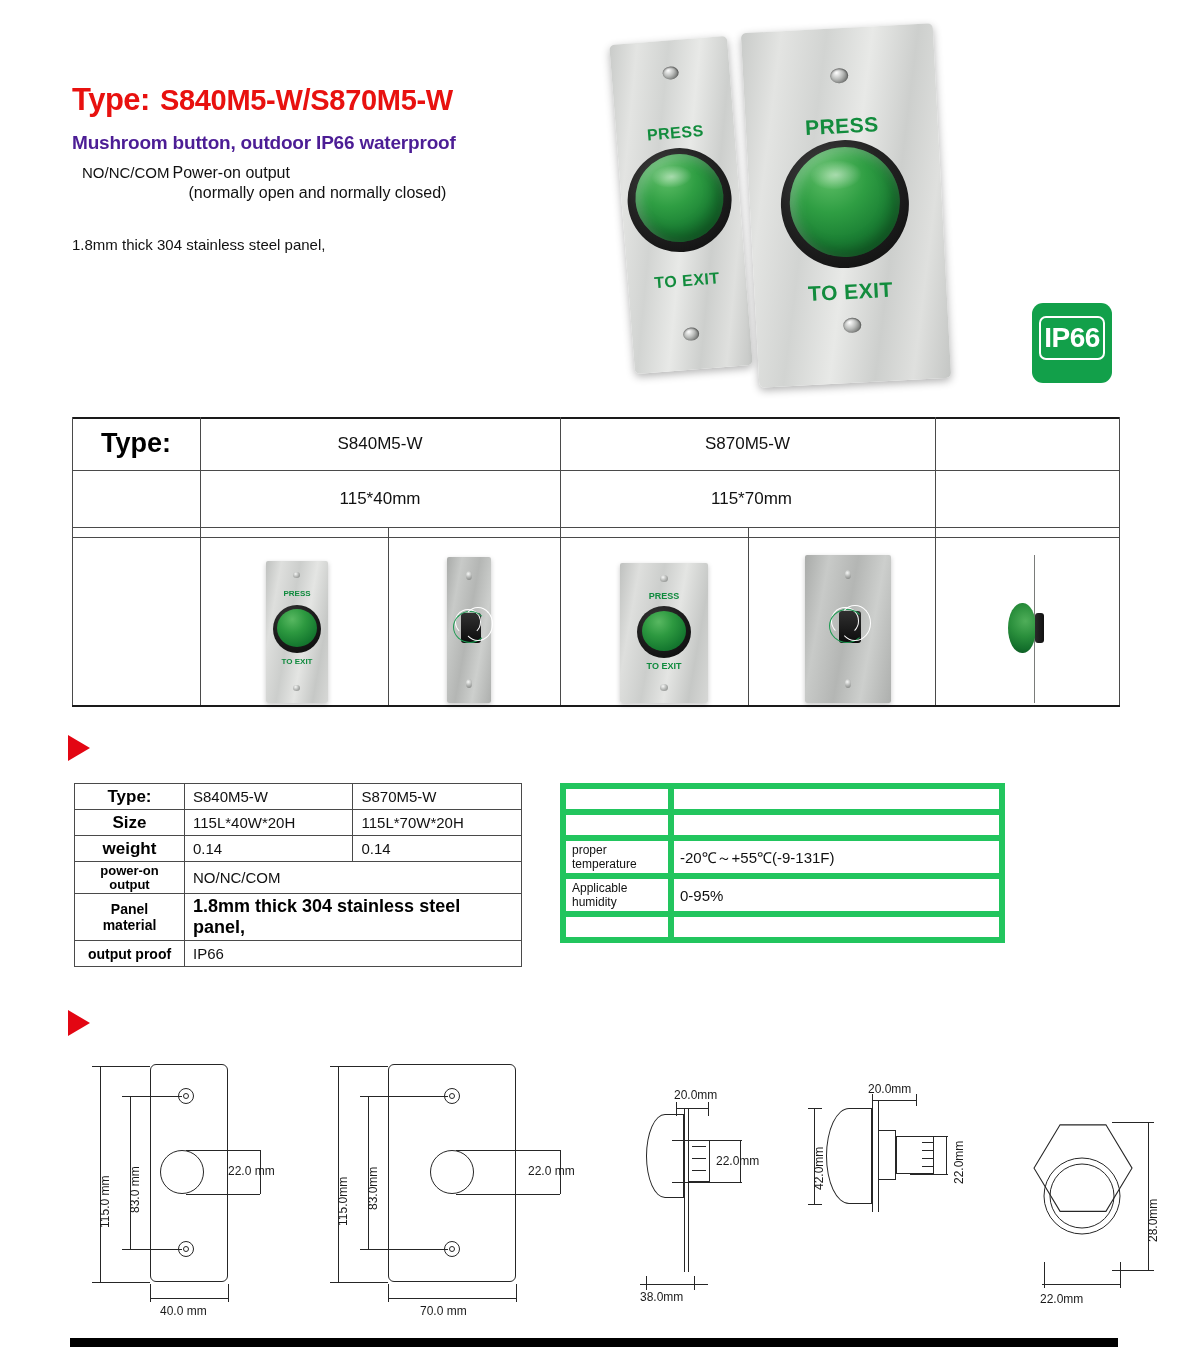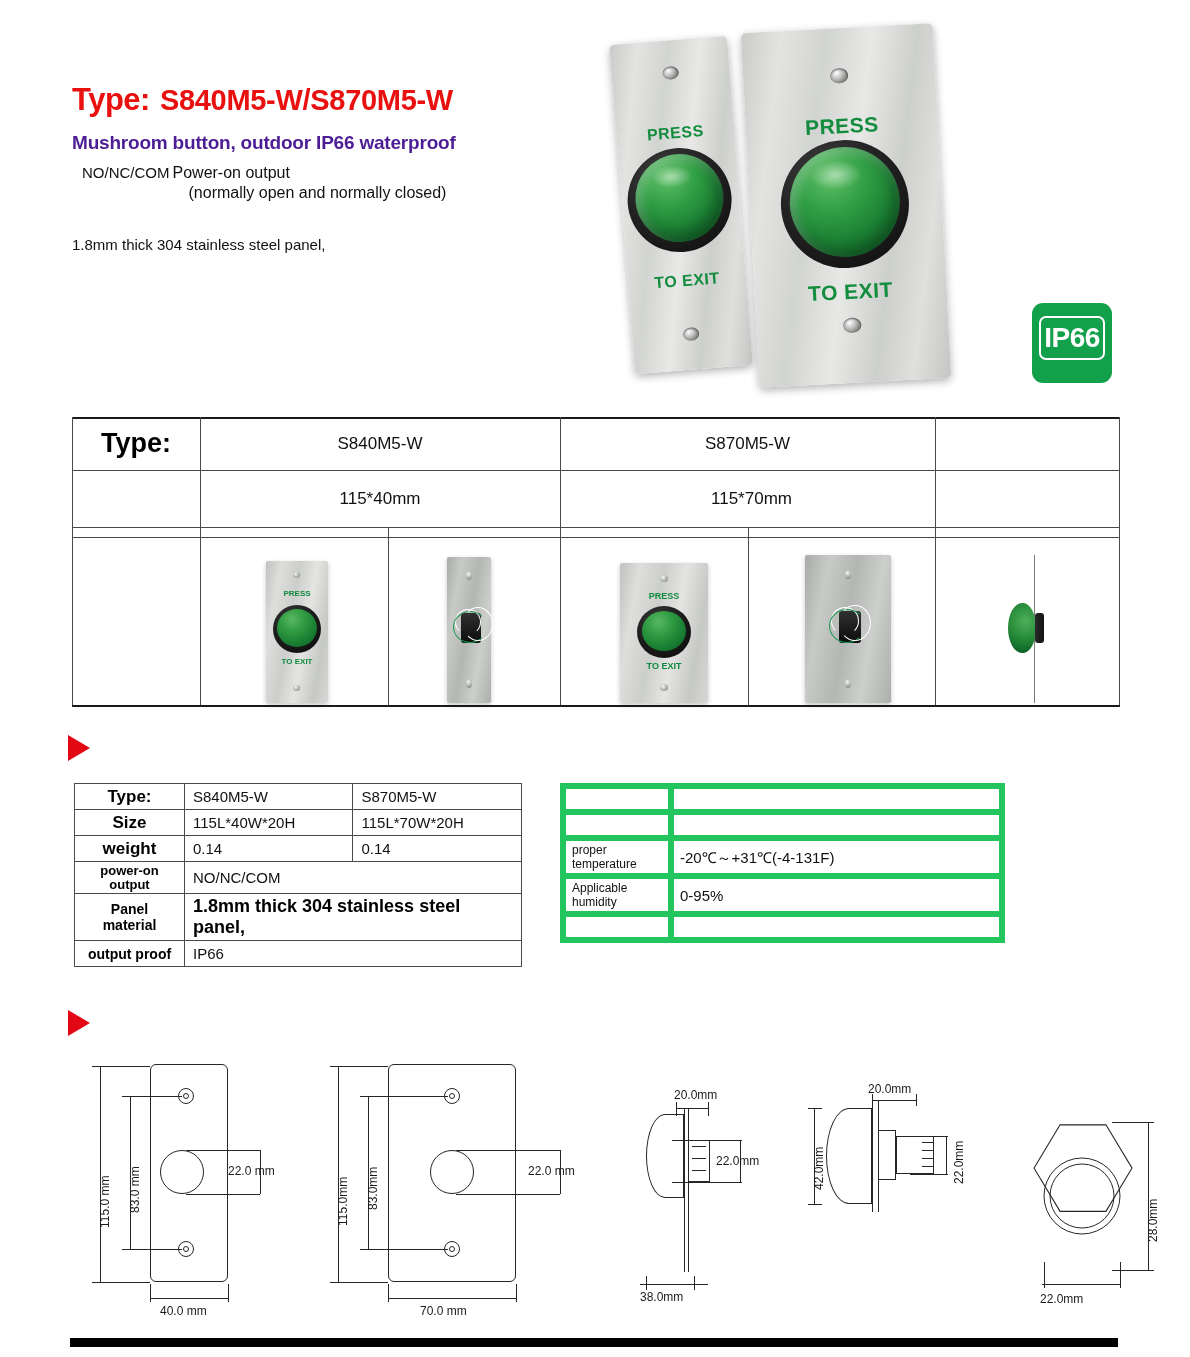--- a/index.html
+++ b/index.html
@@ -395,21 +395,21 @@
     <tr>
       <td class="env-key"></td>
       <td class="env-val"></td>
     </tr>
     <tr>
       <td class="env-key"></td>
       <td class="env-val"></td>
     </tr>
     <tr>
       <td class="env-key">proper temperature</td>
-      <td class="env-val">-20℃～+31℃(-4-131F)</td>
+      <td class="env-val">-20℃～+55℃(-9-131F)</td>
     </tr>
     <tr>
       <td class="env-key">Applicable humidity</td>
       <td class="env-val">0-95%</td>
     </tr>
     <tr>
       <td class="env-key"></td>
       <td class="env-val"></td>
     </tr>
   </tbody>

